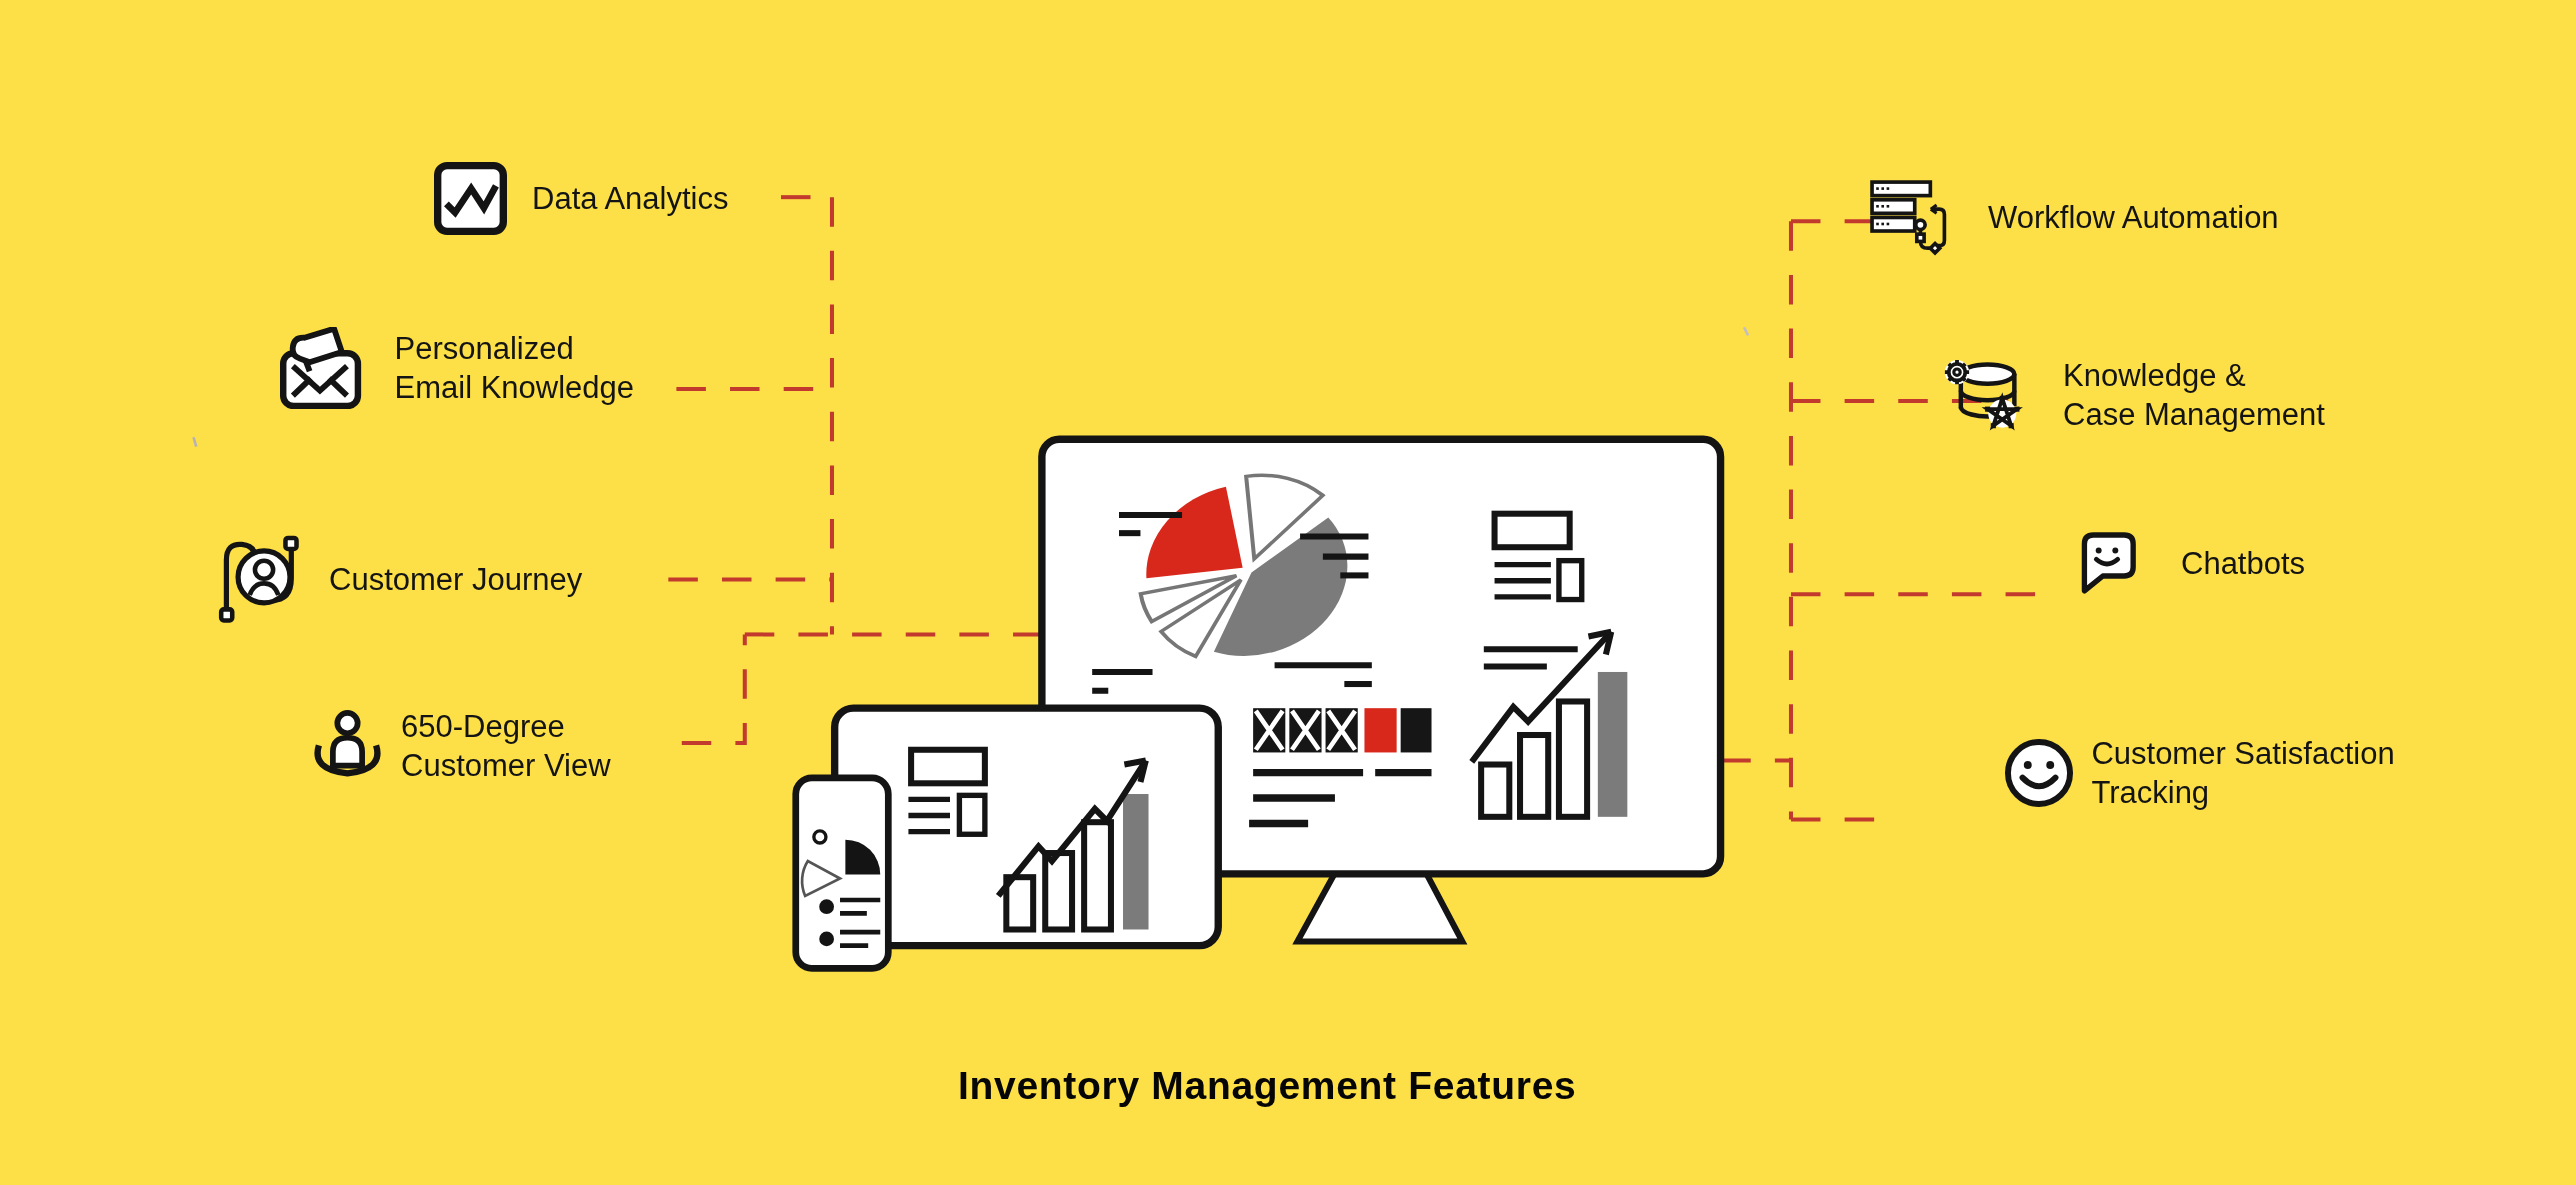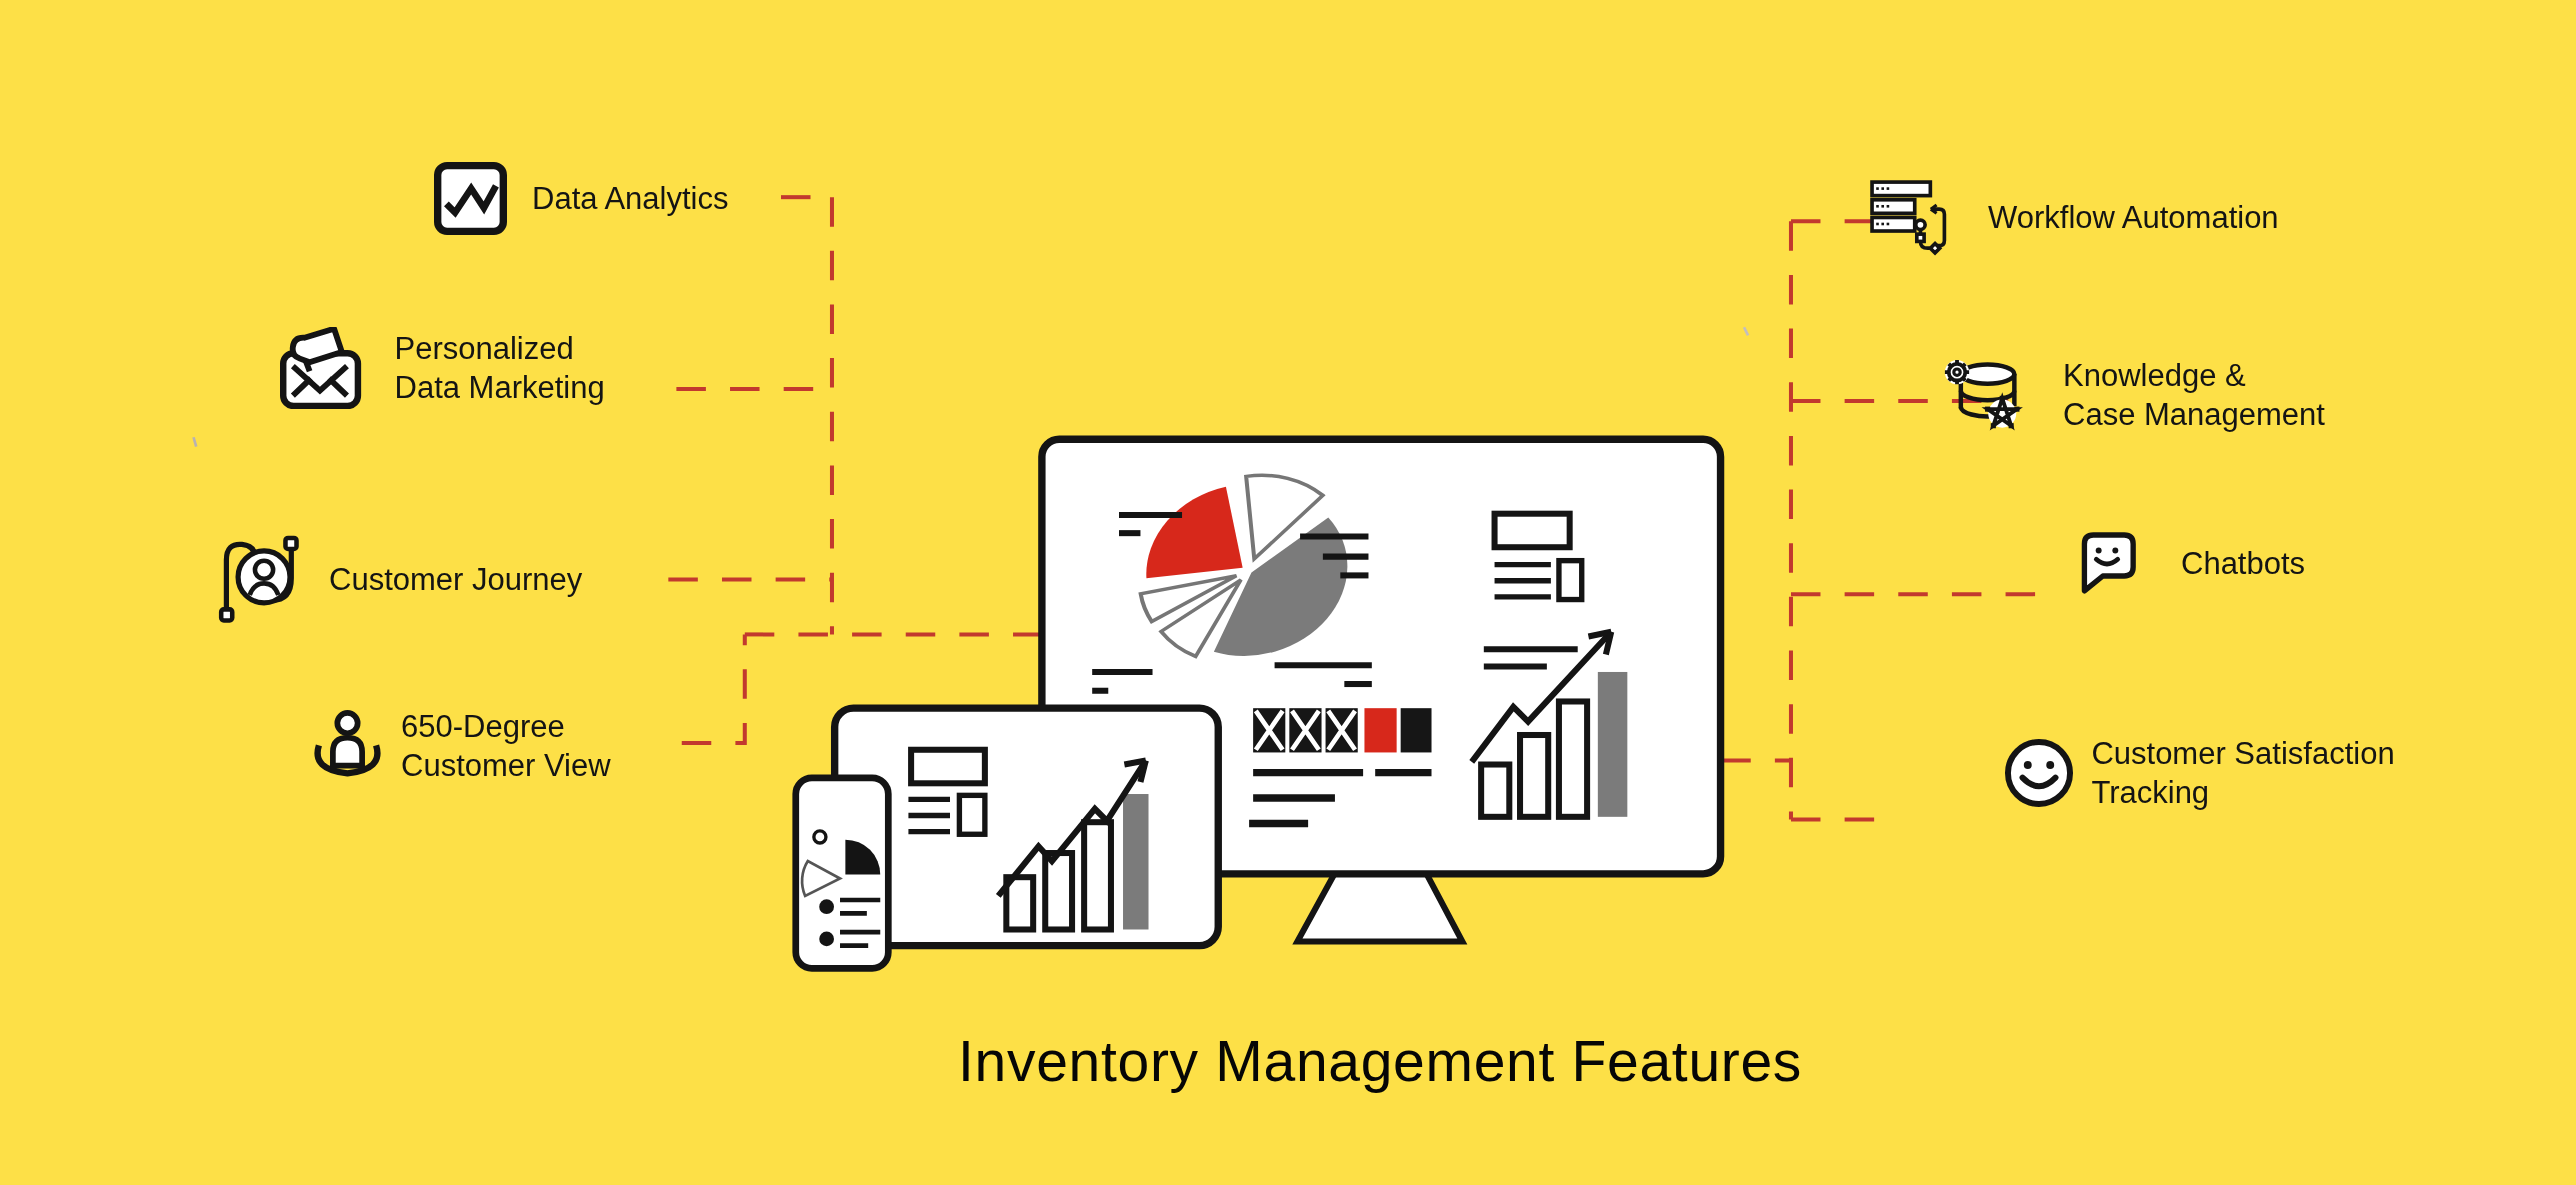--- a/index.html
+++ b/index.html
@@ -6,22 +6,22 @@
   #canvas{
     position:relative;width:2576px;height:1185px;background:#fde047;overflow:hidden;
     font-family:"Liberation Sans", sans-serif;color:#141414;
   }
   #scene{position:absolute;left:0;top:0;}
   .feature{position:absolute;display:flex;align-items:center;}
   .ficon{display:flex;align-items:center;justify-content:center;flex:0 0 auto;}
   .flabel{font-size:31px;line-height:39px;color:#141414;white-space:nowrap;}
   .flabel span{display:block;}
   .title{
-    position:absolute;left:958px;top:1028px;
-    font-size:57px;font-weight:400;letter-spacing:0.7px;color:#060606;white-space:nowrap;
+    position:absolute;left:958px;top:1064px;
+    font-size:39px;font-weight:700;letter-spacing:0.7px;color:#060606;white-space:nowrap;
   }
 </style>
 </head>
 <body>
 
 <div id="canvas">
 
   <svg id="scene" width="2576" height="1185" viewBox="0 0 3840 1767">
 
     <g stroke="#C2392E" stroke-width="6" fill="none" stroke-dasharray="44 36">
@@ -153,21 +153,21 @@
       <svg width="85" height="82" viewBox="0 0 132 126">
         <rect x="5" y="40" width="116" height="82" rx="16" fill="#fff" stroke="#141414" stroke-width="10"></rect>
         <path d="M20 60 L62 98 L104 60" fill="none" stroke="#141414" stroke-width="9"></path>
         <path d="M20 106 L48 79 M104 106 L76 79" fill="none" stroke="#141414" stroke-width="9"></path>
         <path d="M30 48 Q18 44 20 30 Q22 15 38 16 L84 2 L96 38 L46 54 Z" fill="#fff" stroke="#141414" stroke-width="9" stroke-linejoin="round"></path>
         <path d="M40 52 L46 68" stroke="#141414" stroke-width="9"></path>
       </svg>
     </span>
     <div class="flabel">
       <span>Personalized</span>
-      <span>Data Marketing</span>
+      <span>Email Knowledge</span>
     </div>
   </div>
 
   <div class="feature" style="left:216px;top:535px;height:89px;gap:26px">
     <span class="ficon">
       <svg width="87" height="89" viewBox="0 0 134 136">
         <path d="M16 120 L16 38 Q16 12 40 14 Q60 16 60 34" fill="none" stroke="#141414" stroke-width="8"></path>
         <path d="M116 22 L116 66 Q116 100 86 100 Q66 100 62 90" fill="none" stroke="#141414" stroke-width="8"></path>
         <rect x="8" y="114" width="17" height="17" rx="4" fill="#fff" stroke="#141414" stroke-width="7"></rect>
         <rect x="107" y="4" width="17" height="17" rx="4" fill="#fff" stroke="#141414" stroke-width="7"></rect>

